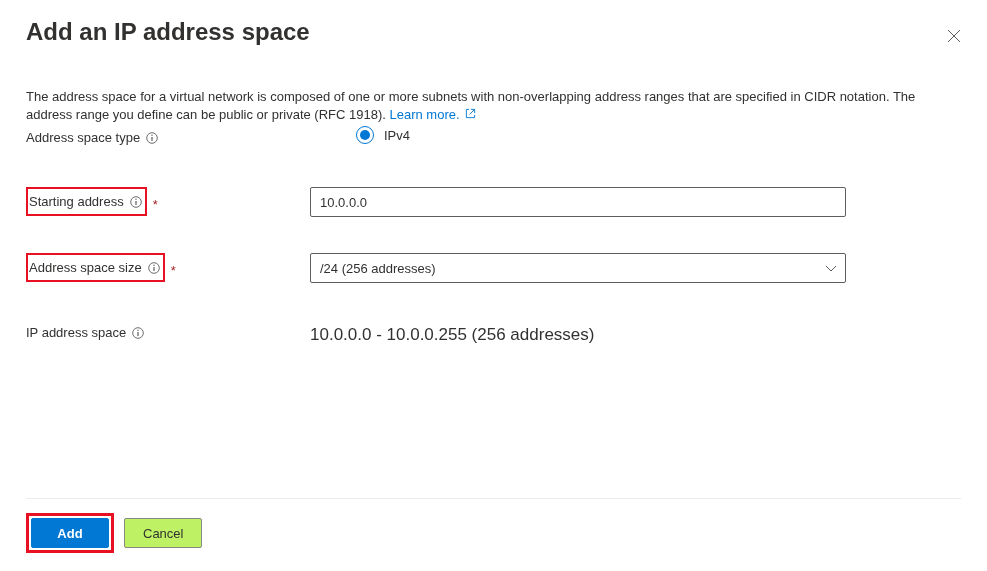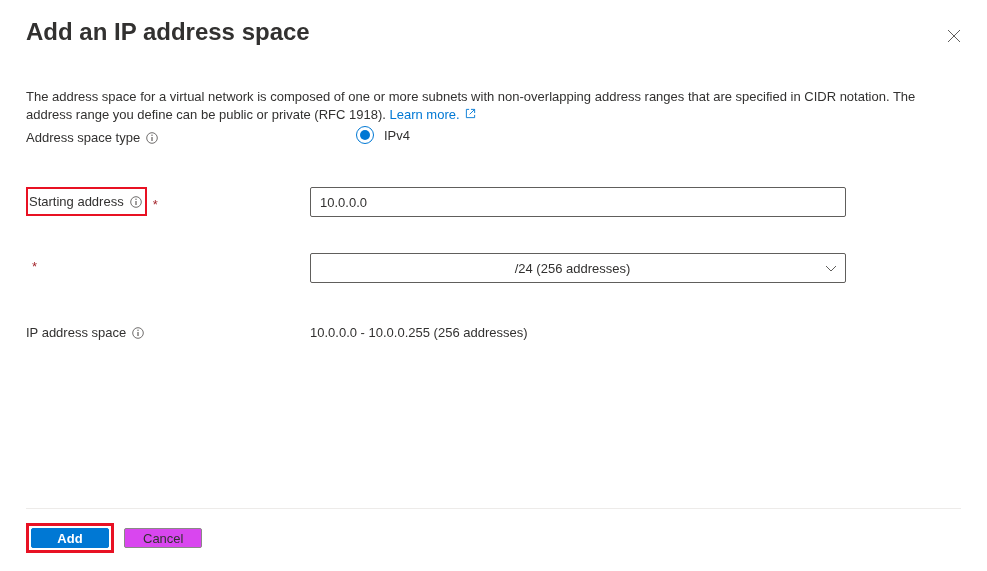--- a/index.html
+++ b/index.html
@@ -140,31 +140,30 @@
       width: 100%;
       height: 30px;
       border: 1px solid #605e5c;
       border-radius: 2px;
       padding: 0 20px 0 9px;
       font-size: 13px;
       display: flex;
       align-items: center;
       cursor: pointer;
       background: #fff;
-      justify-content: center;
     }
     .chevron {
       position: absolute;
       right: 9px;
       top: 50%;
       transform: translateY(-50%);
       pointer-events: none;
     }
     .static-value {
-      font-size: 13px;
+      font-size: 17px;
       color: #323130;
       padding-top: 6px;
     }
     .row-spacing-radio { margin-bottom: 42px; gap: 44px; }
     .row-spacing-start { margin-bottom: 36px; }
     .row-spacing-size { margin-bottom: 36px; }
     .footer {
       position: absolute;
       left: 26px;
       right: 26px;
@@ -174,41 +173,41 @@
       border: none;
       border-top: 1px solid #edebe9;
       margin-bottom: 14px;
     }
     .button-row {
       display: flex;
       gap: 10px;
       align-items: center;
     }
     .btn {
-      height: 20px;
+      height: 30px;
       padding: 0 18px;
       font-size: 13px;
       font-family: inherit;
       border-radius: 2px;
       cursor: pointer;
       min-width: 78px;
     }
     .btn-primary {
       background: #0078d4;
       color: #fff;
       border: 1px solid #0078d4;
       font-weight: 600;
     }
     .btn-primary-highlight {
       border: 3px solid #e81123;
       display: inline-block;
       padding: 2px;
     }
     .btn-secondary {
-      background: #d946ef;
+      background: #bef264;
       color: #323130;
       border: 1px solid #8a8886;
     }
   </style>
 </head>
 <body>
 
 <div class="header-row">
   <h1 class="title">Add an IP address space</h1>
   <span class="close-btn">
@@ -267,20 +266,30 @@
     </span>
     <span class="req-star">*</span>
   </div>
   <div class="control-col">
     <input class="text-input" type="text" value="10.0.0.0" style="">
   </div>
 </div>
 
 <div class="form-row row-spacing-size">
   <div class="label-col">
+    <span class="highlight-box">
+      <span class="label-text">Address space size</span>
+      <span class="info-icon">
+        <svg width="12" height="12" viewBox="0 0 12 12">
+            <circle cx="6" cy="6" r="5.3" stroke="#605e5c" stroke-width="0.9" fill="none"></circle>
+            <circle cx="6" cy="3.3" r="0.7" fill="#605e5c"></circle>
+            <rect x="5.4" y="5" width="1.2" height="4" fill="#605e5c"></rect>
+          </svg>
+      </span>
+    </span>
     <span class="req-star">*</span>
   </div>
   <div class="control-col">
     <div class="select-wrap">
       <div class="select-input">
         <span>/24 (256 addresses)</span>
       </div>
       <span class="chevron">
         <svg width="12" height="8" viewBox="0 0 12 8">
             <path d="M1 1.5 L6 6.5 L11 1.5" stroke="#605e5c" stroke-width="1" fill="none"></path>

